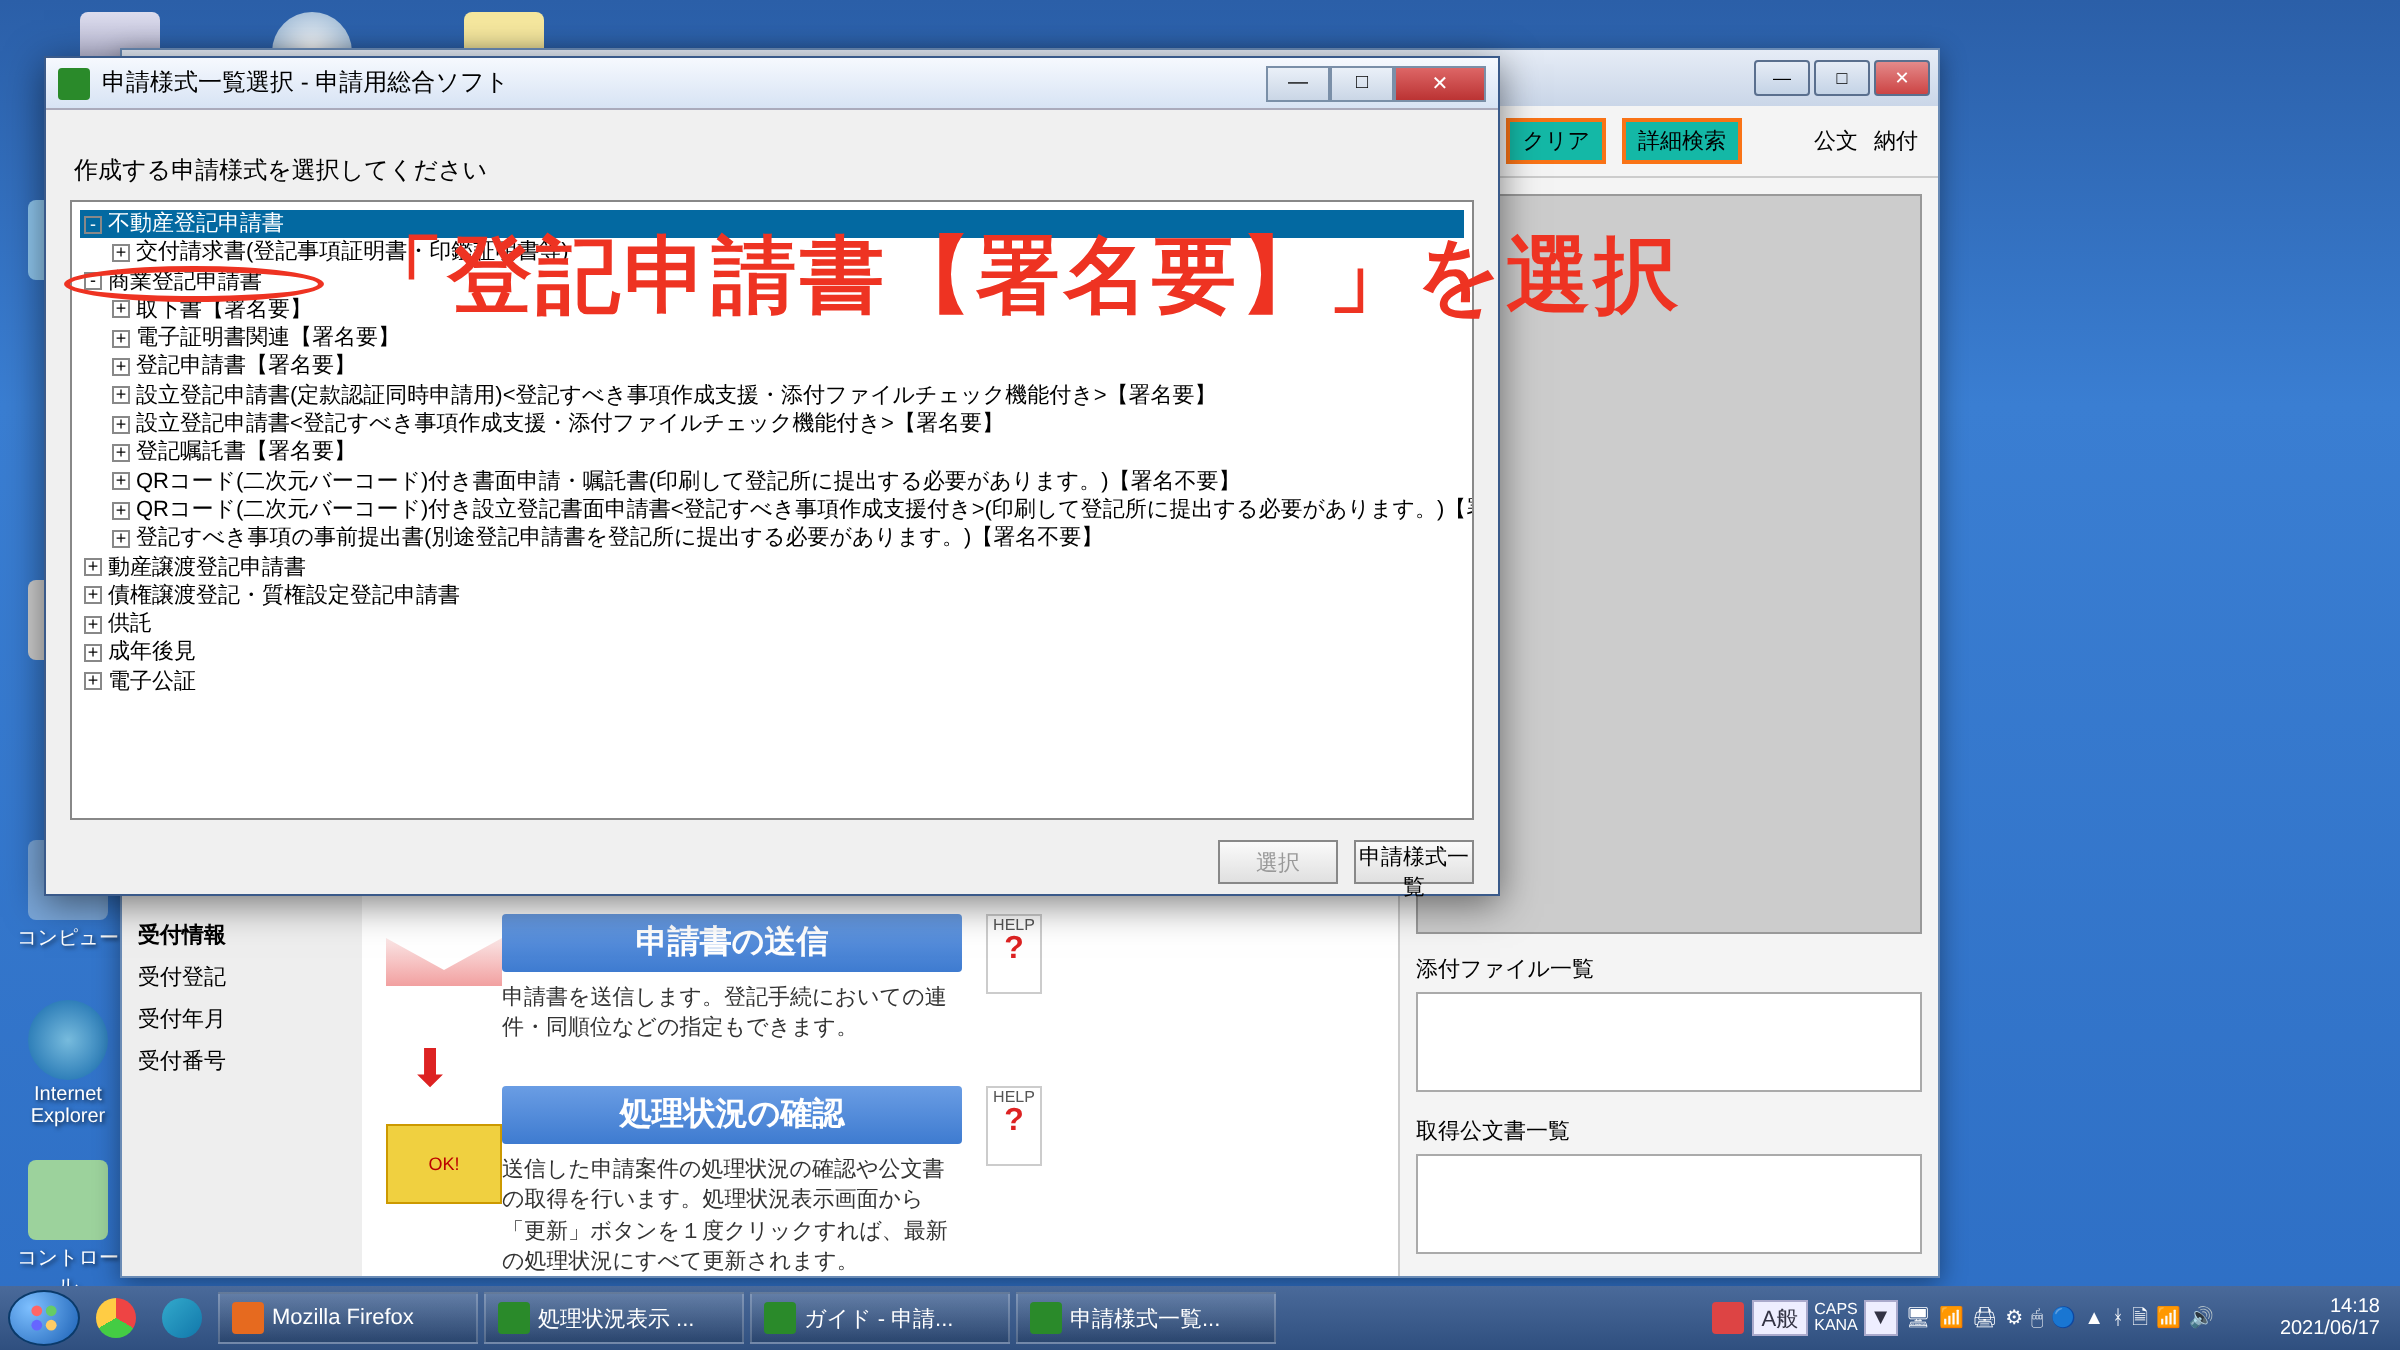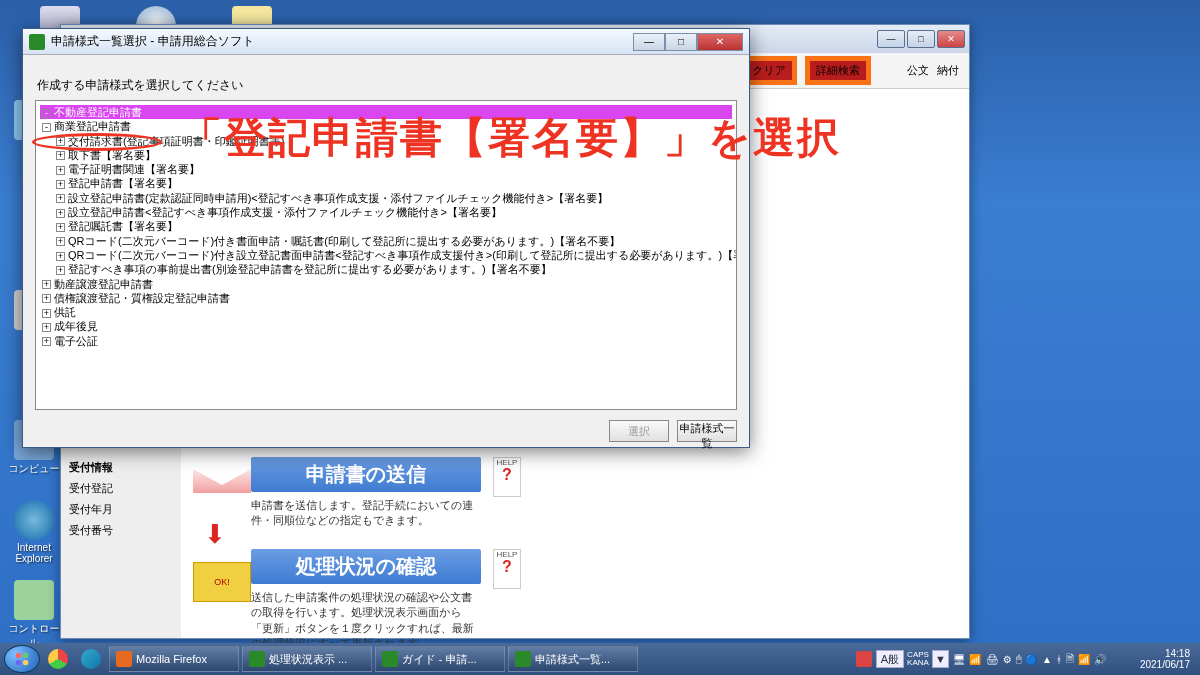--- a/index.html
+++ b/index.html
@@ -8,50 +8,50 @@
 
 .desktop-icon { position: absolute; width: 60px; text-align: center; color: white; font-size: 10px; text-shadow: 1px 1px 2px rgba(0,0,0,0.7); }
 .desktop-icon .ico { width: 40px; height: 40px; margin: 0 auto 2px; border-radius: 4px; }
 
 
 .bg-window { position: absolute; left: 60px; top: 24px; width: 910px; height: 615px; background: #f0f0f0; border: 1px solid #6a8bb5; box-shadow: 0 3px 12px rgba(0,0,0,0.4); }
 .bg-titlebar { height: 28px; background: linear-gradient(to bottom, #e6ecf6, #cad6e8); display: flex; justify-content: flex-end; align-items: center; padding: 0 4px; gap: 2px; }
 .win-btn { width: 28px; height: 18px; border: 1px solid #5a6f8e; background: linear-gradient(to bottom, #e6ecf6, #c4d3e6); font-size: 9px; display: flex; align-items: center; justify-content: center; border-radius: 2px; }
 .win-btn.close { background: linear-gradient(to bottom, #e48a8a, #c44); color: white; }
 .bg-toolbar { height: 36px; background: #f4f4f4; border-bottom: 1px solid #ccc; display: flex; align-items: center; justify-content: flex-end; padding: 0 10px; gap: 8px; font-size: 11px; }
-.bg-toolbar .tbtn { border: 5px solid #f97316; padding: 2px 6px; background: #b91c1c; }
+.bg-toolbar .tbtn { border: 2px solid #f97316; padding: 2px 6px; background: #14b8a6; }
 .bg-toolbar .link { color: #1a5fb4; }
 
 .bg-body { display: flex; height: calc(100% - 64px); }
 .bg-left { width: 120px; background: #eee; padding: 8px; font-size: 11px; }
 .bg-left div { padding: 3px 0; }
 .bg-main { flex: 1; background: #fff; padding: 12px; display:flex; gap:14px; }
 .bg-side { width: 270px; background: #f4f4f4; padding: 8px; font-size: 11px; border-left: 1px solid #ccc; }
 .bg-side .box { background: white; border: 1px solid #aaa; height: 50px; margin: 4px 0 12px; }
 
-.section-bar { background: linear-gradient(to bottom, #6a9de4, #3e7bd0); color: white; font-size: 20px; font-weight: bold; padding: 4px 16px; border-radius: 2px; margin-bottom: 6px; text-align: center; }
+.section-bar { background: linear-gradient(to bottom, #6a9de4, #3e7bd0); color: white; font-size: 16px; font-weight: bold; padding: 4px 16px; border-radius: 2px; margin-bottom: 6px; text-align: center; }
 .section-desc { font-size: 11px; color: #333; line-height: 1.4; max-width: 230px; }
 .section-row { display:flex; align-items:flex-start; gap:12px; margin-bottom:20px; }
 .help { width:28px; height:40px; border:1px solid #ccc; display:flex; flex-direction:column; align-items:center; font-size:8px; color:#555; }
 .help .q { color:#d22; font-size:16px; font-weight:bold; line-height:1; }
 .step-icon { width:58px; height:40px; }
 
 
 .dialog { position: absolute; left: 22px; top: 28px; width: 728px; height: 420px; background: #f0f0f0; border: 1px solid #3a5a8a; box-shadow: 0 4px 18px rgba(0,0,0,0.5); }
 .dlg-titlebar { height: 26px; background: linear-gradient(to bottom, #f6f9fe, #d7e3f4); display:flex; align-items:center; padding: 0 6px; gap:6px; border-bottom: 1px solid #aab; }
 .dlg-titlebar .ico { width:16px; height:16px; background: #2a8a2a; border-radius:2px; }
 .dlg-titlebar .title { font-size: 12px; flex:1; }
 .dlg-titlebar .btns { display:flex; gap:0; }
 .dlg-titlebar .wb { width:32px; height:18px; border:1px solid #7a8fa8; background: linear-gradient(to bottom,#eaf0f8,#cad6e6); font-size:10px; display:flex; align-items:center; justify-content:center; }
 .dlg-titlebar .wb.cl { background: linear-gradient(to bottom,#d66,#b33); color:white; width:46px; }
 .dlg-instruction { font-size: 12px; padding: 22px 14px 6px; }
 .dlg-tree { margin: 0 12px; border: 1px solid #888; background: white; height: 310px; overflow: auto; padding: 4px; font-size: 11px; line-height: 1.3; }
 .tree-row { white-space: nowrap; padding: 0 2px; }
 .tree-row .ex { display:inline-block; width:9px; height:9px; border:1px solid #888; text-align:center; line-height:7px; font-size:9px; margin-right:3px; vertical-align:middle; }
-.tree-row.sel { background: #d946ef; color: white; }
+.tree-row.sel { background: #0369a1; color: white; }
 .tree-row.l1 { margin-left: 0; }
 .tree-row.l2 { margin-left: 14px; }
 .dlg-buttons { display:flex; justify-content:flex-end; gap:8px; padding: 10px 12px; }
 .dlg-buttons button { width:60px; height:22px; font-size:11px; border:1px solid #888; background: linear-gradient(to bottom,#fafafa,#e0e0e0); }
 .dlg-buttons button:disabled { color:#999; }
 
 
 .annotation-text { position:absolute; left: 180px; top: 110px; font-size: 42px; font-weight: bold; color: #ee3322; letter-spacing: 2px; white-space: nowrap; pointer-events:none; }
 .annotation-circle { position:absolute; left: 32px; top: 133px; width: 130px; height: 18px; border: 3px solid #ee3322; border-radius: 50%; pointer-events:none; }
 
@@ -133,38 +133,45 @@
             <div class="section-bar">処理状況の確認</div>
             <div class="section-desc">送信した申請案件の処理状況の確認や公文書の取得を行います。処理状況表示画面から「更新」ボタンを１度クリックすれば、最新の処理状況にすべて更新されます。</div>
           </div>
           <div class="help">
               <span>HELP</span>
               <span class="q">?</span>
             </div>
         </div>
       </div>
     </div>
+    <div class="bg-side">
+      <div style="height:370px;background:#ccc;border:1px solid #999;margin-bottom:10px;"></div>
+      <div>添付ファイル一覧</div>
+      <div class="box"></div>
+      <div>取得公文書一覧</div>
+      <div class="box"></div>
+    </div>
   </div>
 </div>
 
 <div class="dialog">
   <div class="dlg-titlebar">
     <div class="ico"></div>
     <div class="title">申請様式一覧選択 - 申請用総合ソフト</div>
     <div class="btns">
       <div class="wb">—</div>
       <div class="wb">□</div>
       <div class="wb cl">✕</div>
     </div>
   </div>
   <div class="dlg-instruction">作成する申請様式を選択してください</div>
   <div class="dlg-tree" id="tree">
       <div class="tree-row l1 sel"><span class="ex">-</span>不動産登記申請書</div>
+      <div class="tree-row l2"><span class="ex">+</span>交付請求書(登記事項証明書・印鑑証明書等)</div>
       <div class="tree-row l1"><span class="ex">-</span>商業登記申請書</div>
-      <div class="tree-row l2"><span class="ex">+</span>交付請求書(登記事項証明書・印鑑証明書等)</div>
       <div class="tree-row l2"><span class="ex">+</span>取下書【署名要】</div>
       <div class="tree-row l2"><span class="ex">+</span>電子証明書関連【署名要】</div>
       <div class="tree-row l2"><span class="ex">+</span>登記申請書【署名要】</div>
       <div class="tree-row l2"><span class="ex">+</span>設立登記申請書(定款認証同時申請用)&lt;登記すべき事項作成支援・添付ファイルチェック機能付き&gt;【署名要】</div>
       <div class="tree-row l2"><span class="ex">+</span>設立登記申請書&lt;登記すべき事項作成支援・添付ファイルチェック機能付き&gt;【署名要】</div>
       <div class="tree-row l2"><span class="ex">+</span>登記嘱託書【署名要】</div>
       <div class="tree-row l2"><span class="ex">+</span>QRコード(二次元バーコード)付き書面申請・嘱託書(印刷して登記所に提出する必要があります。)【署名不要】</div>
       <div class="tree-row l2"><span class="ex">+</span>QRコード(二次元バーコード)付き設立登記書面申請書&lt;登記すべき事項作成支援付き&gt;(印刷して登記所に提出する必要があります。)【署名不要】</div>
       <div class="tree-row l2"><span class="ex">+</span>登記すべき事項の事前提出書(別途登記申請書を登記所に提出する必要があります。)【署名不要】</div>
       <div class="tree-row l1"><span class="ex">+</span>動産譲渡登記申請書</div>

